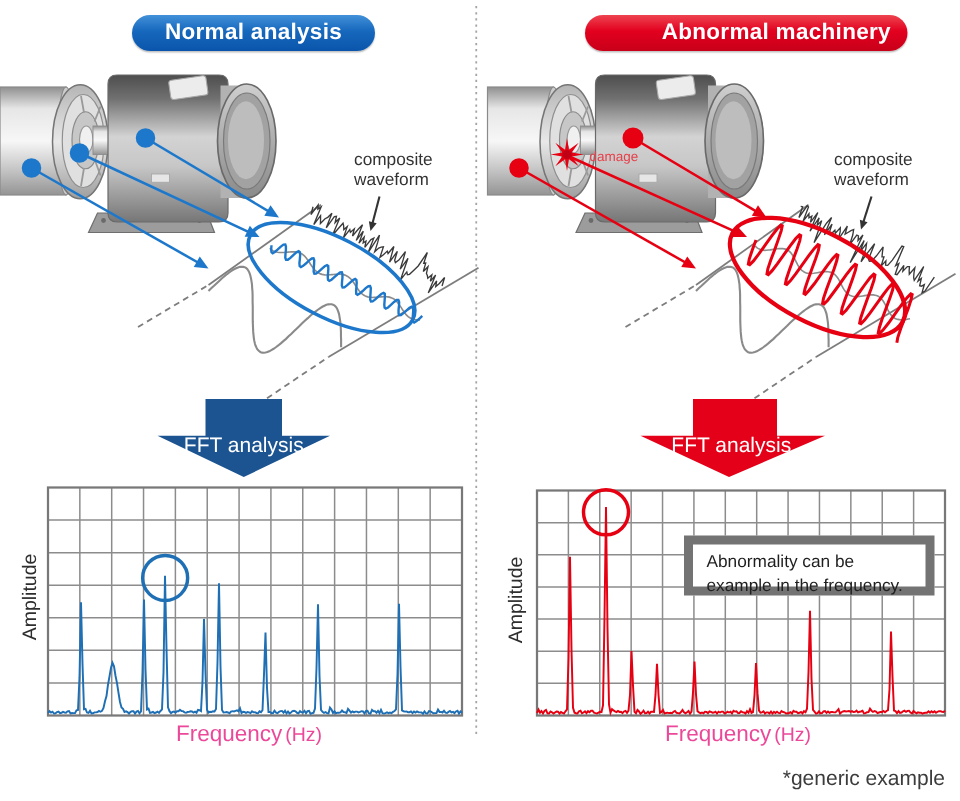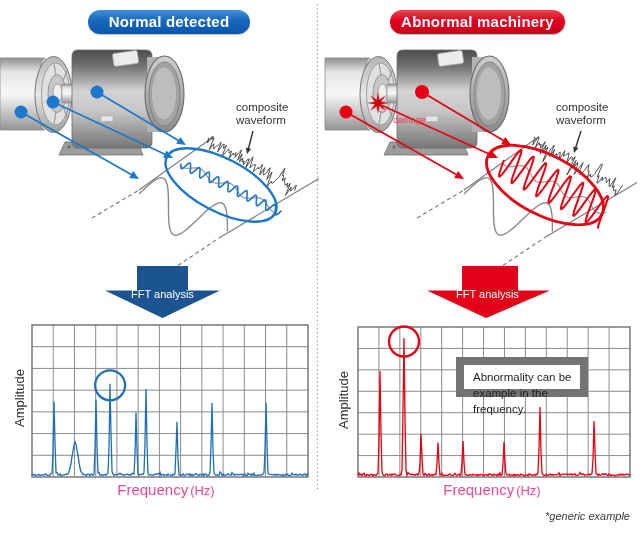--- a/index.html
+++ b/index.html
@@ -5,29 +5,29 @@
   html,body{margin:0;padding:0;background:#fff;}
   #stage{position:relative;width:640px;height:534px;background:#fff;overflow:hidden;
          font-family:"Liberation Sans",sans-serif;}
   .abs{position:absolute;}
   svg{display:block;}
   .pill{height:24px;border-radius:12px;color:#fff;font-size:15px;font-weight:bold;
         text-align:center;line-height:24px;letter-spacing:.2px;box-shadow:0 1px 1px rgba(0,0,0,.25);}
   .pill.blue{background:linear-gradient(180deg,var(--normal-header-top) 0%,#1668bd 45%,var(--normal-header-bottom) 100%);}
   .pill.red{background:linear-gradient(180deg,var(--abnormal-header-top) 0%,#e2001f 45%,var(--abnormal-header-bottom) 100%);}
   .wave-label{font-size:11.5px;line-height:1.1;color:#333;}
-  .fft-label{font-size:11px;color:#fff;text-align:center;}
+  .fft-label{font-size:14px;color:#fff;text-align:center;}
   .ylab{width:100px;height:18px;line-height:18px;text-align:center;font-size:13px;color:#2e2e2e;
         transform:rotate(-90deg);}
   .xlab{width:200px;text-align:center;font-size:15px;color:#ec4899;}
   .xlab .unit{font-size:13px;margin-left:2px;}
-  .damage{font-size:9px;color:#e7404b;margin-top:16px;}
-  .callout{width:132px;height:40px;box-sizing:border-box;border:8px solid #737373;background:#fff;
+  .damage{font-size:9px;color:#e7404b;}
+  .callout{width:167px;height:40px;box-sizing:border-box;border:6px solid #737373;background:#fff;
            padding:4px 0 0 9px;font-size:11.5px;line-height:1.4;color:#1f1f1f;}
-  .footnote{width:190px;text-align:right;font-size:11px;color:#3c3c3c;font-style:italic;}
+  .footnote{width:190px;text-align:right;font-size:14px;color:#3c3c3c;}
 </style>
 </head>
 <body>
 
 <div id="stage">
 
   <svg id="scene" class="abs" style="left:0;top:0;" width="640" height="534" viewBox="0 0 640 534">
     <defs>
       <linearGradient id="gradCyl" x1="0" y1="0" x2="0" y2="1">
         <stop offset="0" stop-color="#909090"></stop>
@@ -182,22 +182,22 @@
         <line x1="358" y1="391.2857142857143" x2="630" y2="391.2857142857143" stroke="#8c8c8c" stroke-width="1"></line>
         <line x1="358" y1="412.7142857142857" x2="630" y2="412.7142857142857" stroke="#8c8c8c" stroke-width="1"></line>
         <line x1="358" y1="434.1428571428571" x2="630" y2="434.1428571428571" stroke="#8c8c8c" stroke-width="1"></line>
         <line x1="358" y1="455.57142857142856" x2="630" y2="455.57142857142856" stroke="#8c8c8c" stroke-width="1"></line>
         <rect x="358" y="327" width="272" height="150" fill="none" stroke="#787878" stroke-width="1.5"></rect>
         <path d="M358,475.3L359,473.0L360,475.1L361,474.0L362,475.6L363,474.0L364,473.3L365,475.6L366,475.7L367,474.3L368,474.9L369,475.7L370,475.0L371,474.3L372,474.5L373,475.7L374,474.7L375,475.2L376,475.7L377,474.2L378,472.9L379,439.1L380,371.1L381,433.3L382,471.9L383,475.1L384,475.5L385,475.6L386,474.2L387,473.8L388,475.5L389,475.0L390,474.2L391,475.4L392,474.1L393,474.8L394,473.8L395,473.8L396,475.1L397,475.4L398,475.6L399,475.1L400,474.5L401,474.7L402,470.2L403,411.3L404,338.0L405,418.8L406,469.6L407,475.2L408,472.7L409,473.6L410,474.2L411,474.7L412,474.0L413,474.6L414,474.5L415,475.4L416,474.3L417,473.9L418,475.2L419,473.7L420,463.2L421,434.0L422,457.0L423,474.5L424,475.5L425,473.3L426,474.3L427,475.8L428,475.0L429,473.8L430,475.5L431,475.4L432,474.4L433,475.6L434,474.5L435,474.5L436,474.6L437,463.3L438,442.6L439,463.2L440,475.2L441,474.6L442,473.3L443,475.7L444,475.3L445,475.1L446,475.4L447,475.2L448,475.4L449,474.5L450,474.0L451,475.2L452,475.4L453,475.6L454,474.7L455,473.3L456,474.8L457,475.5L458,474.8L459,474.0L460,475.8L461,474.4L462,461.5L463,441.0L464,463.0L465,474.1L466,474.9L467,475.4L468,475.0L469,475.5L470,474.5L471,474.6L472,475.4L473,474.3L474,474.6L475,475.1L476,475.0L477,474.5L478,475.7L479,474.5L480,475.0L481,474.4L482,474.4L483,475.6L484,475.3L485,474.5L486,475.0L487,474.5L488,475.6L489,473.9L490,474.4L491,474.2L492,475.4L493,475.3L494,474.2L495,474.9L496,475.0L497,475.7L498,474.1L499,475.2L500,472.9L501,475.3L502,474.8L503,463.7L504,442.1L505,462.1L506,473.8L507,475.1L508,474.9L509,474.2L510,475.7L511,474.9L512,474.9L513,475.6L514,474.4L515,475.7L516,474.6L517,475.3L518,474.5L519,475.3L520,475.5L521,474.0L522,474.7L523,474.9L524,475.7L525,475.5L526,475.3L527,474.8L528,475.7L529,473.9L530,474.5L531,474.5L532,475.4L533,475.2L534,474.6L535,475.6L536,474.1L537,474.8L538,472.5L539,448.2L540,407.1L541,452.5L542,473.2L543,474.4L544,475.7L545,475.4L546,474.2L547,475.5L548,475.4L549,474.3L550,474.1L551,475.2L552,474.4L553,475.2L554,474.7L555,474.7L556,474.9L557,474.9L558,473.9L559,472.8L560,475.7L561,474.8L562,474.3L563,474.0L564,474.3L565,474.2L566,474.0L567,474.6L568,474.1L569,474.7L570,474.6L571,473.7L572,474.9L573,474.5L574,474.3L575,473.8L576,475.6L577,475.4L578,474.8L579,474.7L580,472.5L581,473.8L582,474.5L583,474.0L584,474.4L585,475.4L586,475.0L587,474.7L588,474.7L589,474.0L590,474.8L591,474.0L592,473.4L593,459.5L594,421.0L595,451.0L596,473.7L597,474.1L598,475.4L599,474.1L600,475.3L601,475.0L602,474.2L603,473.8L604,474.6L605,473.9L606,473.8L607,475.0L608,475.6L609,474.0L610,474.8L611,475.6L612,474.9L613,475.1L614,475.1L615,475.8L616,475.3L617,475.2L618,475.2L619,474.2L620,475.1L621,474.2L622,475.0L623,474.2L624,475.2L625,474.5L626,474.1L627,474.1L628,474.5L629,474.7L630,473.8" fill="none" stroke="#e60012" stroke-width="1.3"></path>
         <circle cx="404.0" cy="341.5" r="15" fill="none" stroke="#e60012" stroke-width="2.3"></circle>
       </g>
   </svg>
 
-  <div class="abs pill blue" style="left:88px;top:10px;width:162px;">Normal detected</div>
-  <div class="abs pill red" style="left:390px;top:10px;width:175px;">Abnormal machinery</div>
+  <div class="abs pill blue" style="left:88px;top:10px;width:162px;">Normal analysis</div>
+  <div class="abs pill red" style="left:390px;top:10px;width:175px;padding-left:40px;">Abnormal machinery</div>
 
   <div class="abs wave-label" style="left:236px;top:101px;width:65px;">
     <div>composite</div>
     <div>waveform</div>
   </div>
   <div class="abs wave-label" style="left:556px;top:101px;width:65px;">
     <div>composite</div>
     <div>waveform</div>
   </div>
 

